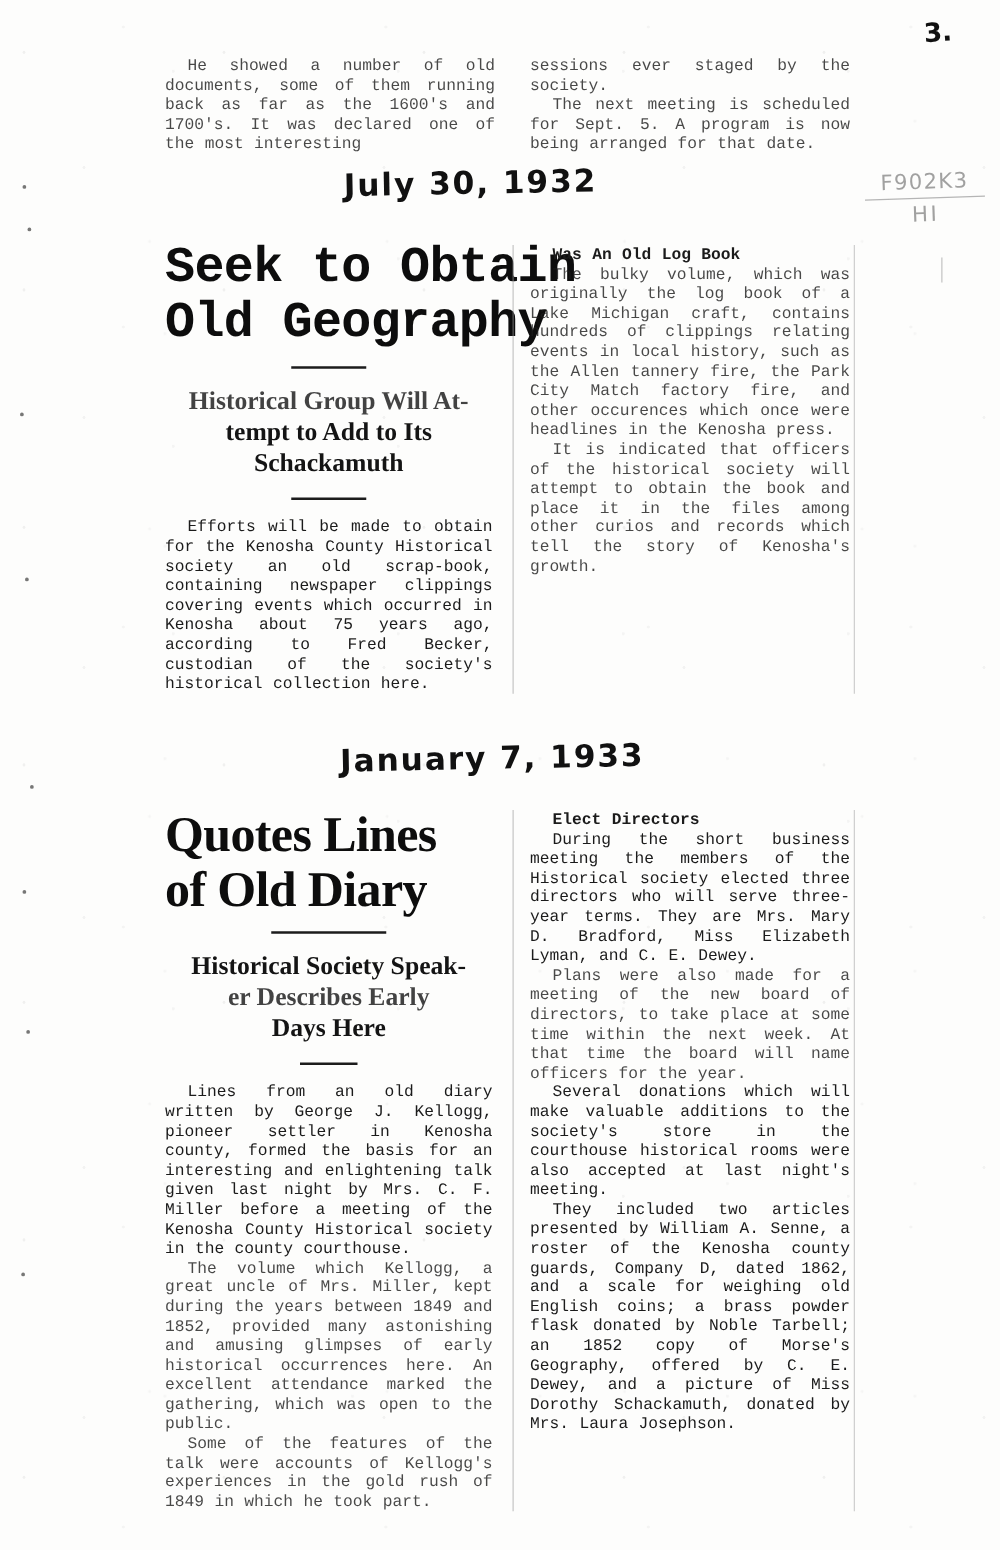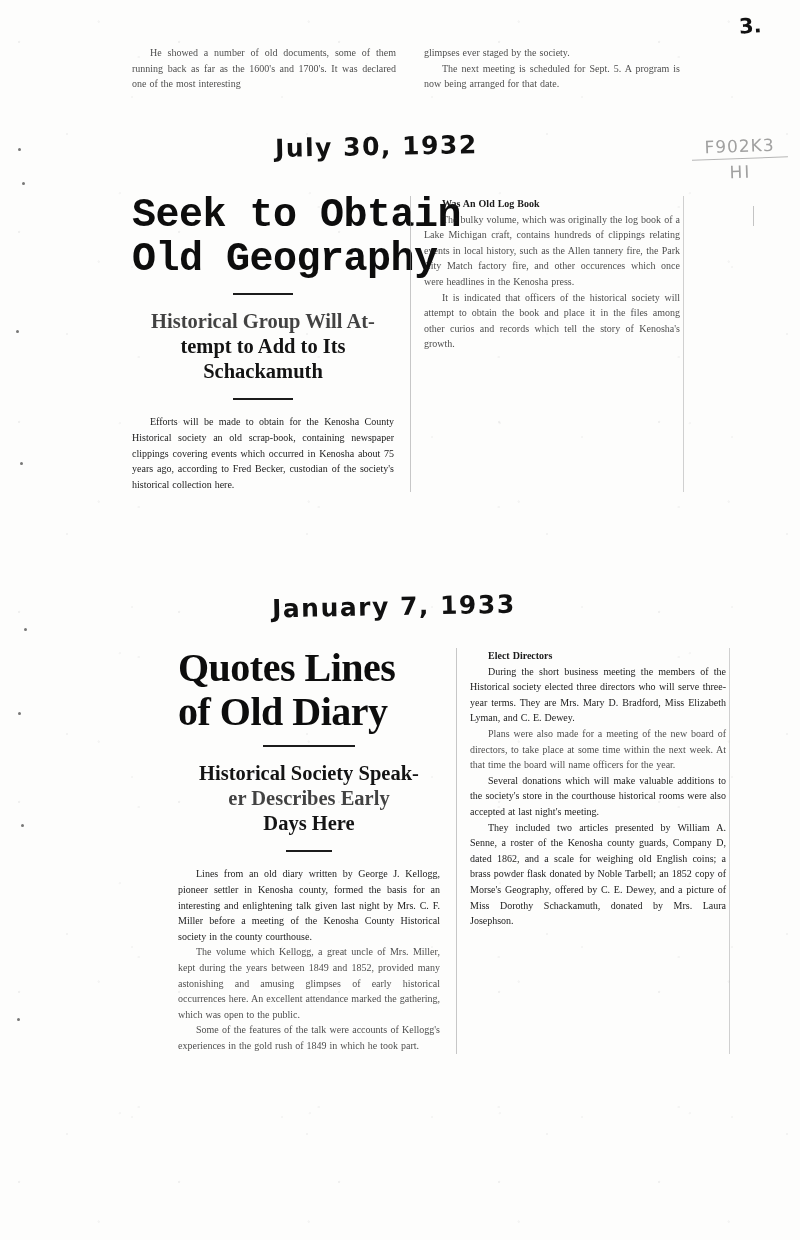--- a/index.html
+++ b/index.html
@@ -158,26 +158,26 @@
     line-height: 1.22;
     text-align: center;
     margin: 0;
     color: #141414;
   }
   .subhead .sh-line { display: block; white-space: nowrap; }
 
   
   .body-text p {
     margin: 0;
-    font-size: 10px;
+    font-size: 13px;
     line-height: 15.6px;
     text-align: justify;
     text-indent: 18px;
     color: #1b1b1b;
-    font-family: Liberation Serif, serif;
+    font-family: Liberation Mono, monospace;
     word-spacing: .5px;
   }
   .body-text p + p { margin-top: 0; }
   .deck {
     font-weight: 700;
     font-size: 13.6px;
     text-align: center;
     text-indent: 0;
     margin: 2px 0 0 0;
     font-family: "Liberation Serif", serif;
@@ -186,21 +186,21 @@
 
   
   .faded   { opacity: .80; }
 
   
   #clipping-1 { left: 132px; top: 45px; width: 556px; }
   #clipping-1 .lead-col { width: 276px; padding-right: 12px; }
   #clipping-1 .lead-col-2 { width: 272px; padding-left: 16px; }
 
   #clipping-article-1 { left: 132px; top: 196px; width: 556px; }
-  #clipping-article-2 { left: 132px; top: 648px; width: 556px; margin-left: 46px; }
+  #clipping-article-2 { left: 132px; top: 648px; width: 556px; }
 </style>
 </head>
 <body>
 
 <div class="scan-page">
 
   <div class="scan-noise"></div>
 
   <div class="margin-specks">
     <i style="left:18px; top:148px;"></i>
@@ -213,21 +213,21 @@
     <i style="left:17px; top:1018px;"></i>
   </div>
 
   <div class="handwriting" id="page-number">3.</div>
 
   <div class="clipping" id="clipping-1">
     <div class="col lead-col body-text">
       <p class="faded" style="text-indent:18px;">He showed a number of old documents, some of them running back as far as the 1600's and 1700's. It was declared one of the most interesting</p>
     </div>
     <div class="col lead-col-2 body-text">
-      <p class="faded" style="text-indent:0;">glimpses ever staged by the society.</p>
+      <p class="faded" style="text-indent:0;">sessions ever staged by the society.</p>
       <p class="faded">The next meeting is scheduled for Sept. 5. A program is now being arranged for that date.</p>
     </div>
   </div>
 
   <div class="handwriting" id="date-stamp-1">July 30, 1932</div>
 
   <div class="call-number">
     <span class="cn-top">F902K3</span>
     <span class="cn-bot">HI</span>
   </div>

